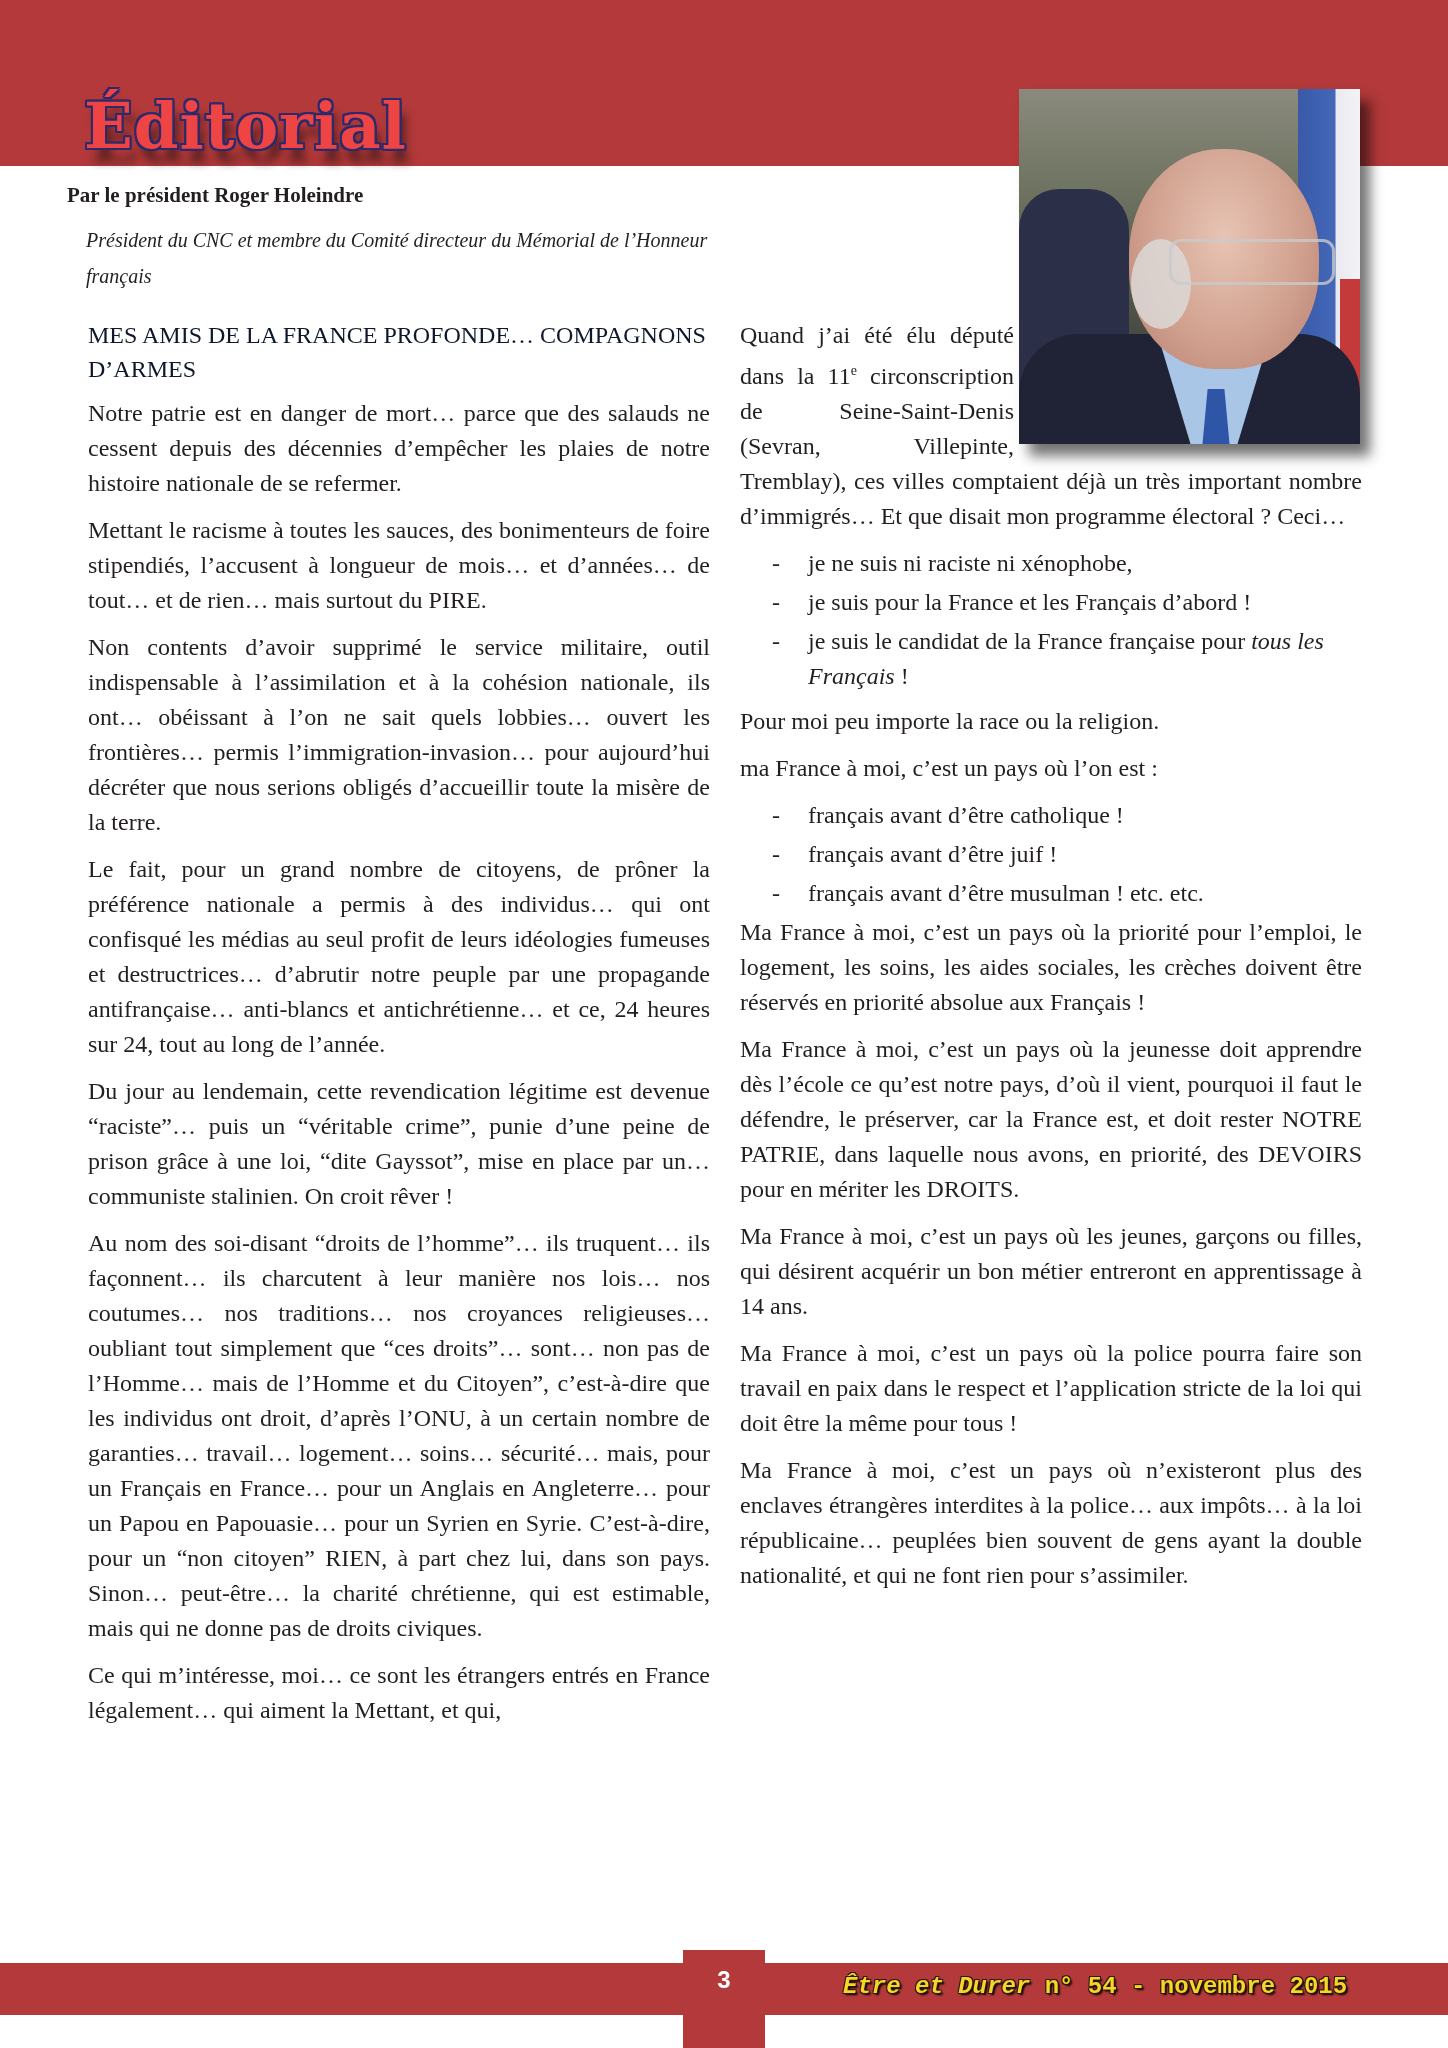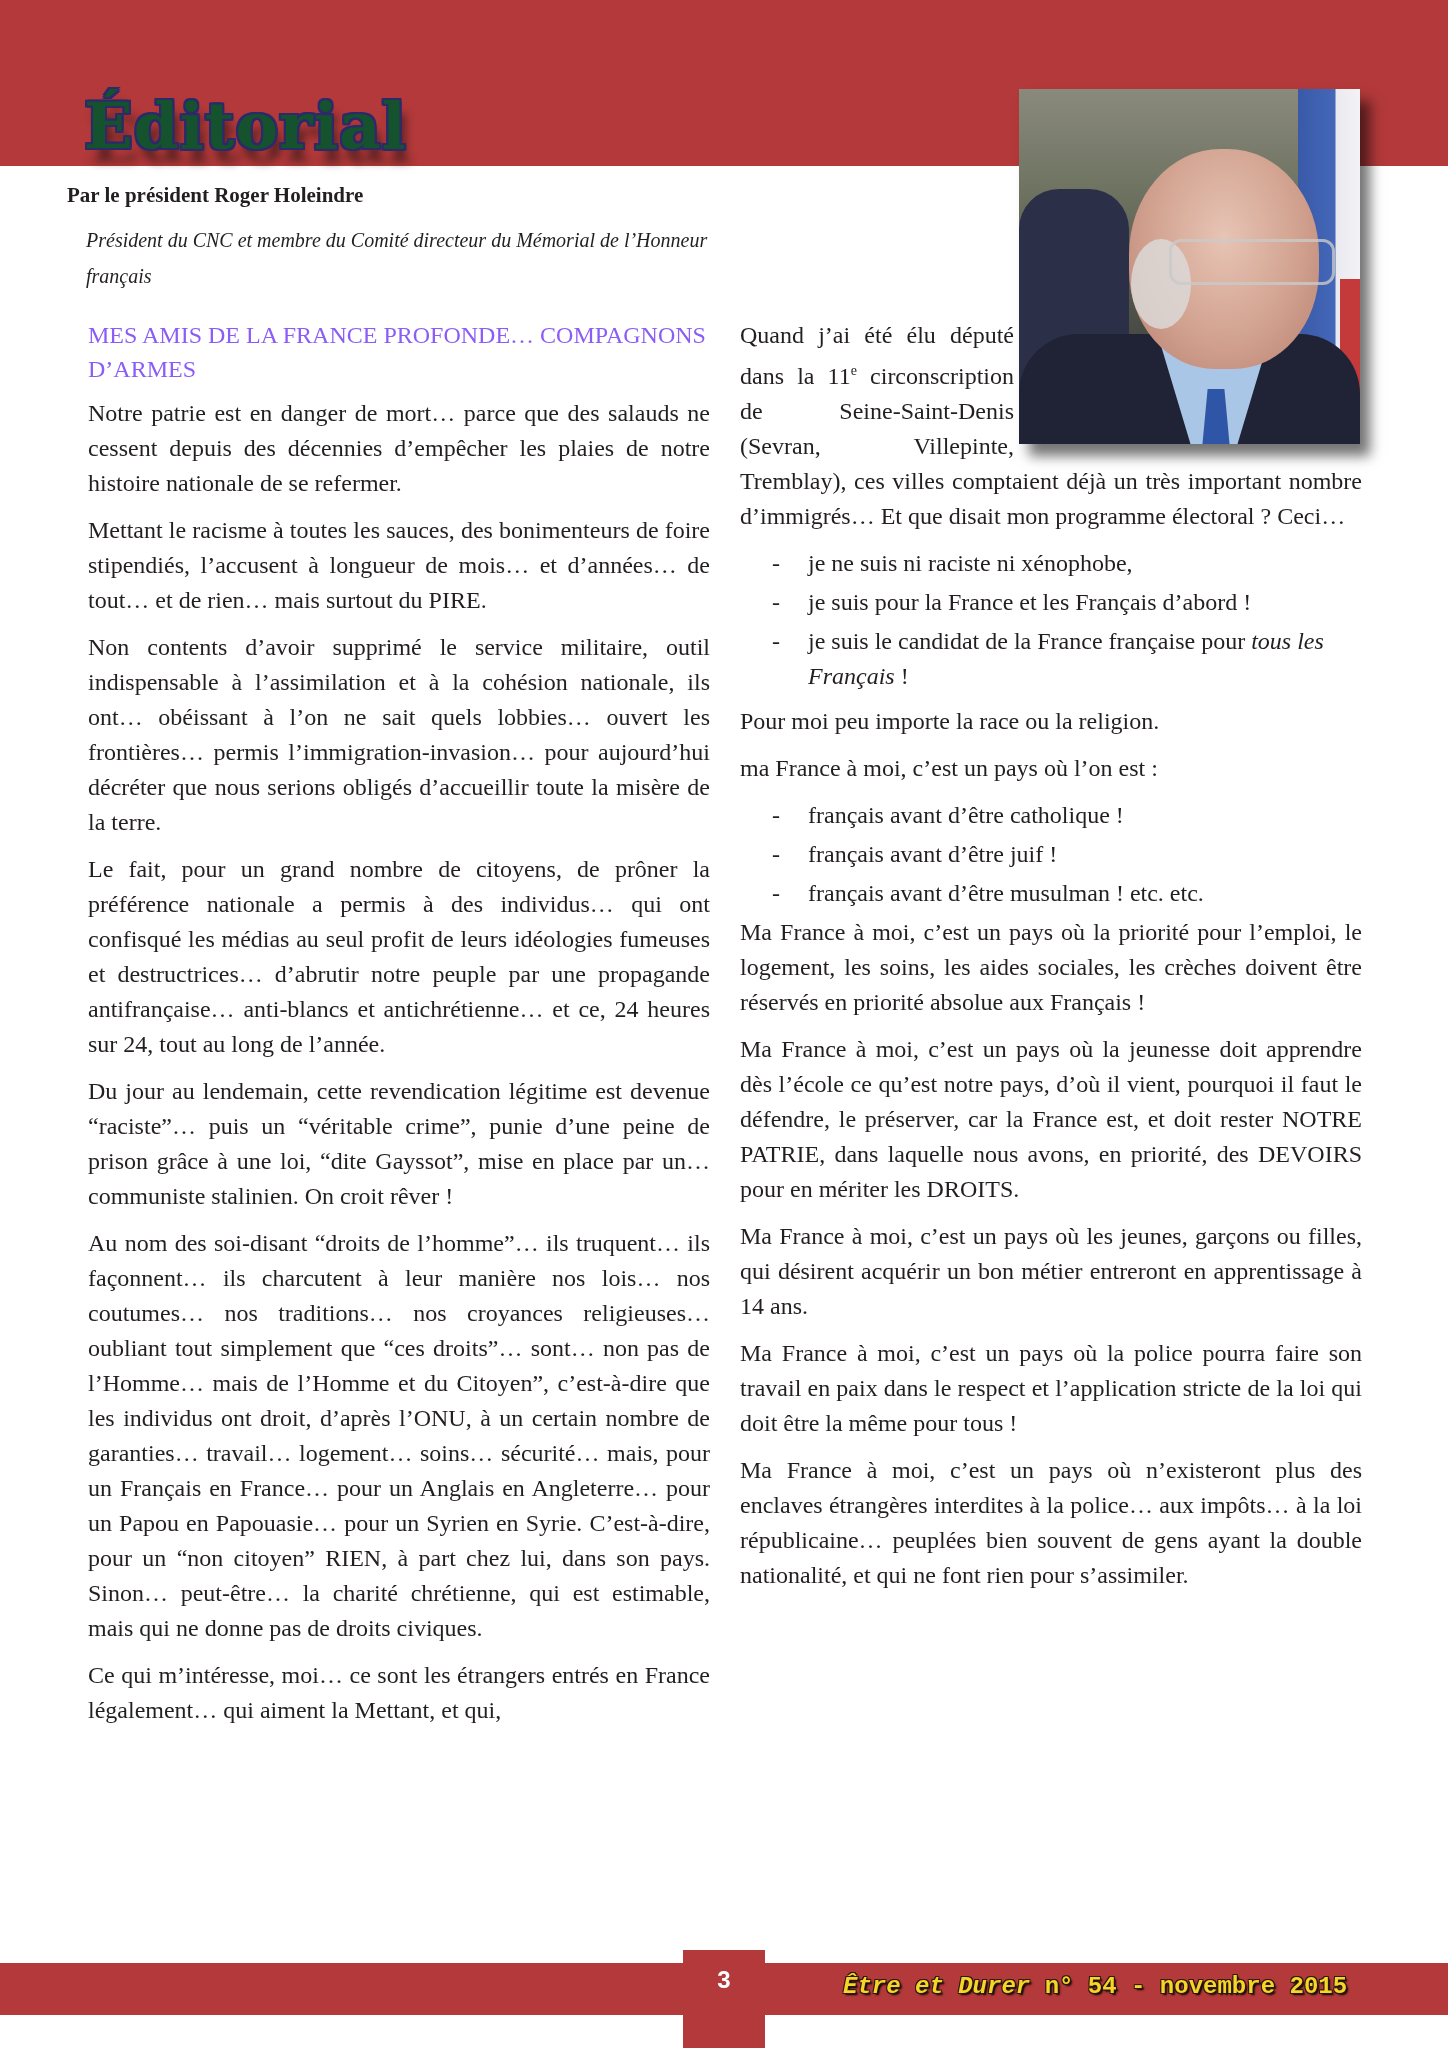--- a/index.html
+++ b/index.html
@@ -1,37 +1,37 @@
 <!DOCTYPE html>
 <html><head>
 <meta charset="utf-8">
 <style>
   html,body{margin:0;padding:0;background:#fff;}
   body{width:1448px;height:2048px;position:relative;overflow:hidden;font-family:"Liberation Serif","DejaVu Serif",serif;color:#231f20;}
   .top-band{position:absolute;left:0;top:0;width:1448px;height:166px;background:#b3393a;}
-  .title{position:absolute;left:84px;top:88px;font-family:"DejaVu Serif",serif;font-weight:bold;font-size:64px;color:#14532d;letter-spacing:1px;
+  .title{position:absolute;left:84px;top:88px;font-family:"DejaVu Serif",serif;font-weight:bold;font-size:64px;color:#ef4444;letter-spacing:1px;
     text-shadow:-2px -2px 0 #2c2a6b,2px -2px 0 #2c2a6b,-2px 2px 0 #2c2a6b,2px 2px 0 #2c2a6b,0 -2px 0 #2c2a6b,0 2px 0 #2c2a6b,-2px 0 0 #2c2a6b,2px 0 0 #2c2a6b,6px 14px 8px rgba(40,20,20,.6);}
   .byline{position:absolute;left:67px;top:183px;width:626px;text-align:left;font-size:21px;font-weight:bold;}
   .role{position:absolute;left:86px;top:222px;width:626px;font-size:20px;font-style:italic;line-height:36px;}
   .photo{position:absolute;left:1019px;top:89px;width:341px;height:355px;overflow:hidden;box-shadow:10px 12px 12px rgba(0,0,0,.55);
     background:linear-gradient(180deg,#8a8a7c 0%,#6d7260 30%,#55584a 55%,#2c2e38 100%);}
   .photo .flag{position:absolute;right:0;top:0;width:62px;height:100%;background:linear-gradient(90deg,#3a5aa8 0%,#4467b8 60%,#e9e9f0 61%,#f3f3f6 100%);}
   .photo .flag-red{position:absolute;right:0;top:190px;width:20px;height:140px;background:#c43a3a;}
   .photo .head{position:absolute;left:110px;top:60px;width:190px;height:220px;border-radius:48% 48% 45% 45%;background:radial-gradient(ellipse at 50% 40%,#e7c4b4 0%,#d2a290 55%,#b88070 100%);}
   .photo .hair{position:absolute;left:112px;top:150px;width:60px;height:90px;border-radius:50%;background:#dcdcdc;opacity:.8;}
   .photo .glasses{position:absolute;left:150px;top:150px;width:160px;height:40px;border:3px solid #c9c9c9;border-radius:12px;opacity:.8;}
   .photo .suit{position:absolute;left:0;top:245px;width:100%;height:120px;background:#1f2335;border-radius:60px 60px 0 0;}
   .photo .shirt{position:absolute;left:140px;top:250px;width:110px;height:110px;background:#a9c6e6;clip-path:polygon(0 0,100% 0,70% 100%,30% 100%);}
   .photo .tie{position:absolute;left:183px;top:300px;width:28px;height:60px;background:#2f56a6;clip-path:polygon(20% 0,80% 0,100% 100%,0 100%);}
   .photo .person2{position:absolute;left:0;top:100px;width:110px;height:260px;background:#2b2f48;border-radius:40px 40px 0 0;}
   .col{position:absolute;font-size:24px;line-height:35px;text-align:justify;}
   .col p{margin:0 0 12px 0;}
   .left{left:88px;top:318px;width:622px;}
   .right{left:740px;top:318px;width:622px;}
-  .heading{color:#8b5cf6;font-size:24px;line-height:34px;margin-bottom:10px !important;text-align:left;}
+  .heading{color:#0f172a;font-size:24px;line-height:34px;margin-bottom:10px !important;text-align:left;}
   .wrap-narrow{width:268px;}
   .li{padding-left:34px;position:relative;margin:0 0 4px 0 !important;}
   .li .dash{position:absolute;left:32px;}
   .li .txt{display:block;padding-left:34px;text-align:left;}
   b{font-weight:normal;margin-top:24px;}
   .footer-band{position:absolute;left:0;top:1963px;width:1448px;height:52px;background:#b3393a;}
   .page-tab{position:absolute;left:683px;top:1950px;width:82px;height:98px;background:#b3393a;}
   .page-num{position:absolute;left:683px;top:1966px;width:82px;text-align:center;font-family:"Liberation Sans",sans-serif;font-weight:bold;font-size:24px;color:#fff;}
   .footer-text{position:absolute;left:843px;top:1973px;font-family:Liberation Mono, monospace;font-weight:bold;font-size:24px;color:#f7d428;
     text-shadow:-1px -1px 0 #2a1a10,1px -1px 0 #2a1a10,-1px 1px 0 #2a1a10,1px 1px 0 #2a1a10,2px 2px 2px #000;}

